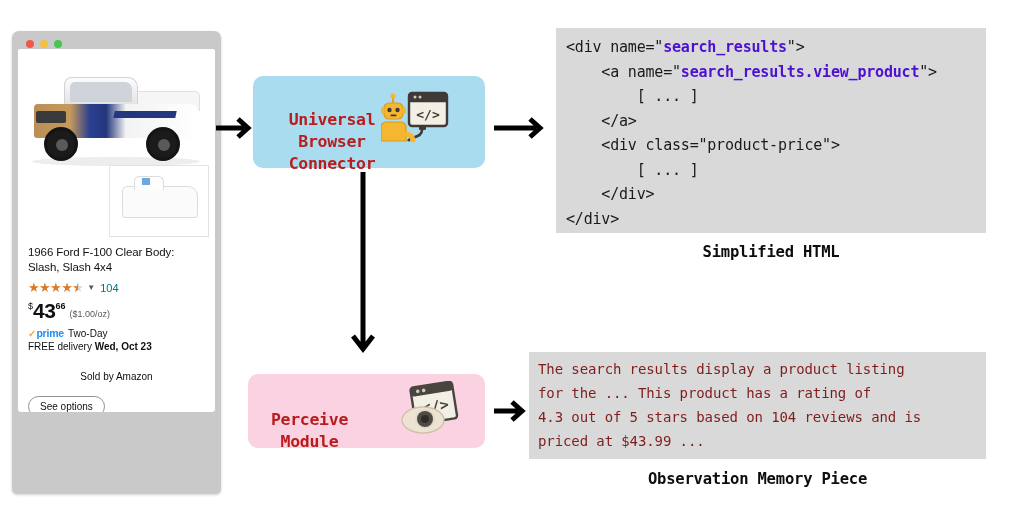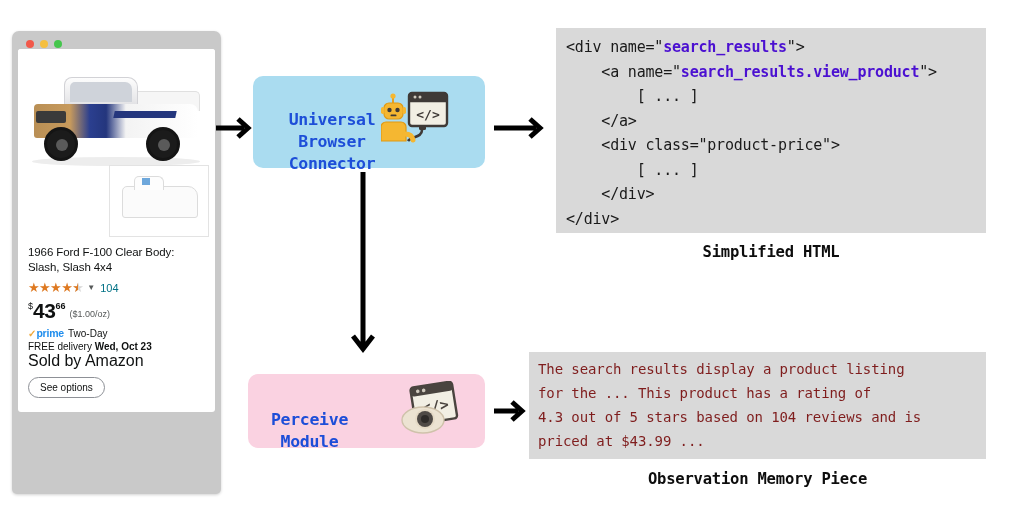--- a/index.html
+++ b/index.html
@@ -57,30 +57,30 @@
   .price-sym{font-size:9px;color:#0f1111;position:relative;top:-9px;}
   .price-whole{font-size:21px;font-weight:bold;color:#0f1111;line-height:19px;letter-spacing:-.5px;}
   .price-frac{font-size:9px;font-weight:bold;color:#0f1111;position:relative;top:-9px;}
   .price-unit{font-size:9px;color:#565959;margin-left:4px;position:relative;top:-1px;}
   .prime-row{margin-top:7px;font-size:10px;color:#0f1111;display:flex;align-items:center;}
   .prime-check{color:#f0a93b;font-weight:bold;font-size:10px;margin-right:0px;}
   .prime-word{color:#1f8ded;font-weight:bold;font-size:10.5px;letter-spacing:-.2px;}
   .prime-tail{margin-left:4px;}
   .deliv{margin-top:2px;font-size:10px;color:#0f1111;}
   .deliv b{font-weight:bold;}
-  .sold{margin-top:0;font-size:16px;color:#0f1111;}
-  .see-opts{margin-top:7px;display:inline-block;border:1px solid #8d9096;border-radius:13px;
+  .sold{margin-top:19px;font-size:10px;color:#0f1111;text-align:center;}
+  .see-opts{margin-top:14px;display:inline-block;border:1px solid #8d9096;border-radius:13px;
      padding:4px 11px;font-size:10px;color:#0f1111;background:#fff;}
 
   
   .proc-box{position:absolute;border-radius:10px;display:flex;align-items:center;justify-content:center;}
   #ubc-box{left:253px;top:76px;width:232px;height:92px;background:#aadcf0;}
   #pm-box{left:248px;top:374px;width:237px;height:74px;background:#fad2e1;gap:44px;}
   .proc-label{font-family:"DejaVu Sans Mono","Liberation Mono",monospace;font-weight:bold;
-     font-size:16.5px;line-height:22px;color:#1d4ed8;text-align:center;letter-spacing:-.3px;margin-top:40px;}
+     font-size:16.5px;line-height:22px;color:#b91c1c;text-align:center;letter-spacing:-.3px;margin-top:40px;}
   #ubc-box .proc-label{margin-right:6px;}
   #pm-box .proc-label{font-size:16.5px;margin-right:8px;}
   .proc-icon{flex:0 0 auto;}
 
   
   #html-panel{position:absolute;left:556px;top:28px;width:430px;height:205px;background:#d9d9d9;
      padding:7px 10px;}
   #obs-panel{position:absolute;left:529px;top:352px;width:457px;height:107px;background:#d9d9d9;
      padding:5px 9px;}
   .code-line{font-family:"DejaVu Sans Mono","Liberation Mono",monospace;font-size:15px;line-height:24.5px;

